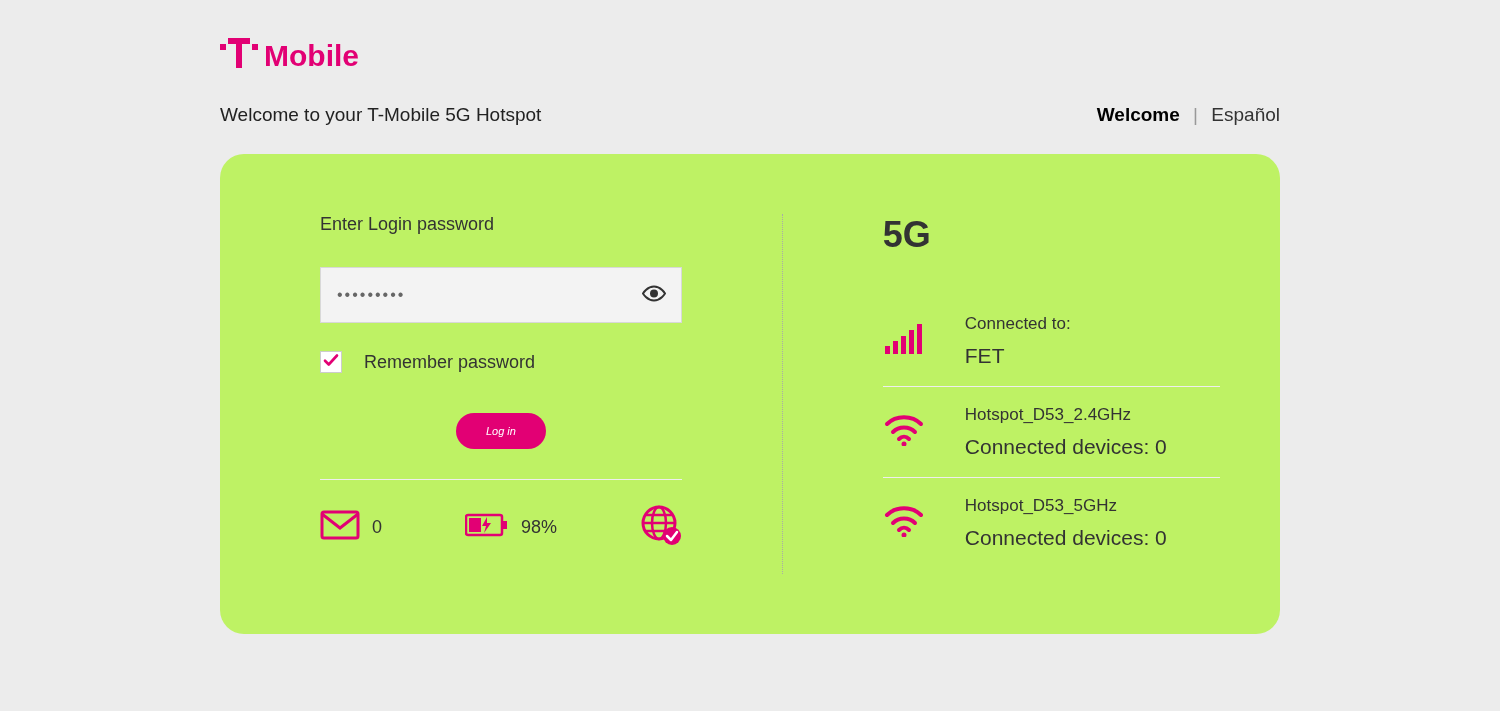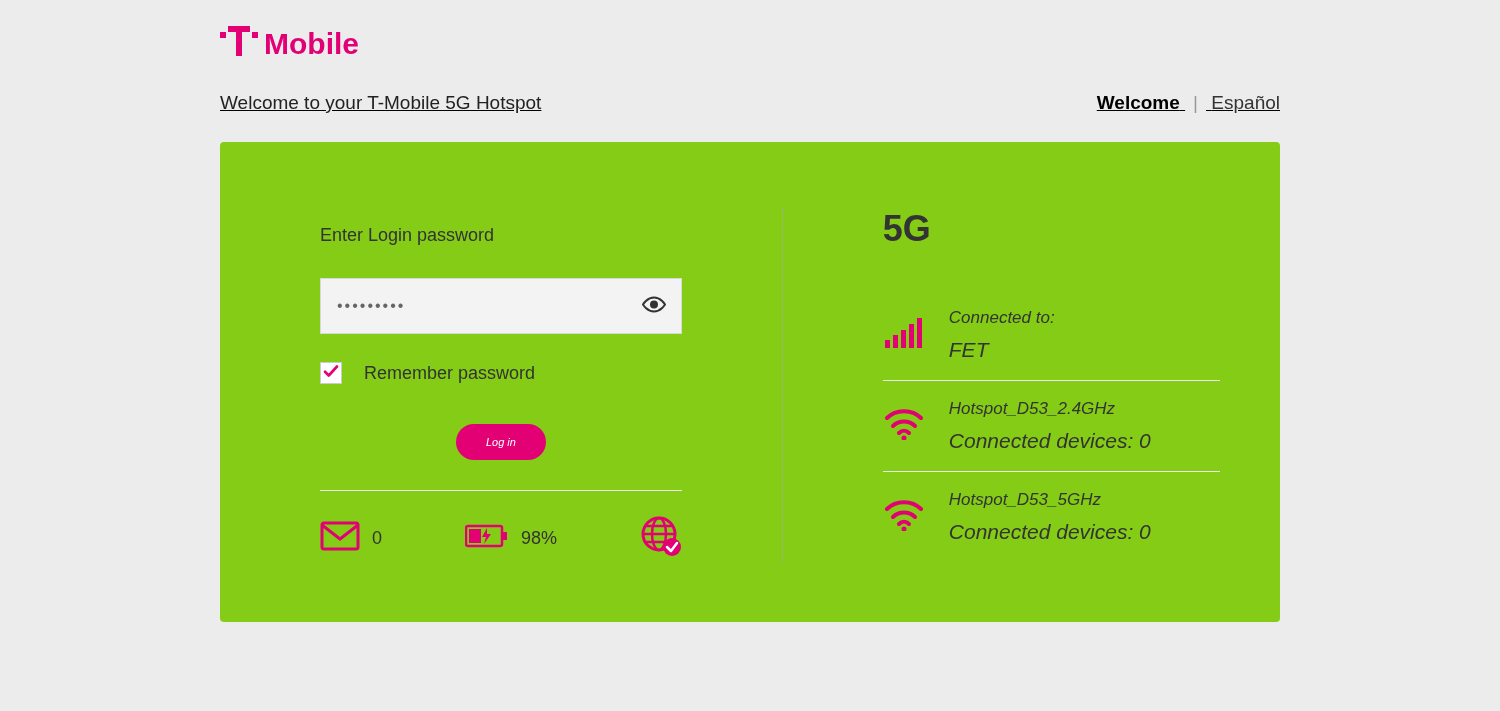--- a/index.html
+++ b/index.html
@@ -5,52 +5,50 @@
     * { margin: 0; padding: 0; box-sizing: border-box; }
     body {
       font-family: -apple-system, BlinkMacSystemFont, "Segoe UI", Arial, sans-serif;
       background: #ececec;
       width: 1500px;
       height: 711px;
       overflow: hidden;
     }
     .container {
       max-width: 1060px;
-      margin: 10px auto;
-      padding-top: 16px;
+      margin: 0 auto;
+      padding-top: 38px;
     }
     .logo {
       margin-bottom: 30px;
     }
     .logo svg { display: block; }
     .header-row {
       display: flex;
       justify-content: space-between;
       align-items: flex-start;
       margin-bottom: 28px;
-      text-decoration: underline;
     }
     .welcome-text {
       font-size: 19px;
       color: #222;
     }
     .lang-switch {
       font-size: 19px;
       color: #333;
     }
     .lang-switch .active { font-weight: 700; color: #000; }
     .lang-switch .sep { margin: 0 8px; color: #999; }
     .lang-switch a { text-decoration: none; color: #333; cursor: pointer; }
     .card {
-      background: #84cc16;
-      border-radius: 4px;
+      background: #bef264;
+      border-radius: 24px;
       padding: 60px 0 60px 0;
       display: flex;
       min-height: 480px;
-      align-items: flex-end;
     }
     .panel-left {
       width: 53%;
       padding: 0 100px 0 100px;
       position: relative;
     }
     .panel-right {
       width: 47%;
       padding: 0 60px 0 100px;
       border-left: 1px dotted #aaa;
@@ -136,23 +134,22 @@
     }
     .net-title {
       font-size: 36px;
       font-weight: 700;
       color: #333;
       margin-bottom: 40px;
     }
     .net-row {
       display: flex;
       align-items: center;
-      gap: 24px;
+      gap: 40px;
       padding: 18px 0;
-      font-style: italic;
     }
     .net-divider {
       border: none;
       border-top: 1px solid #eee;
     }
     .net-info .line1 {
       font-size: 17px;
       color: #333;
       margin-bottom: 10px;
     }

